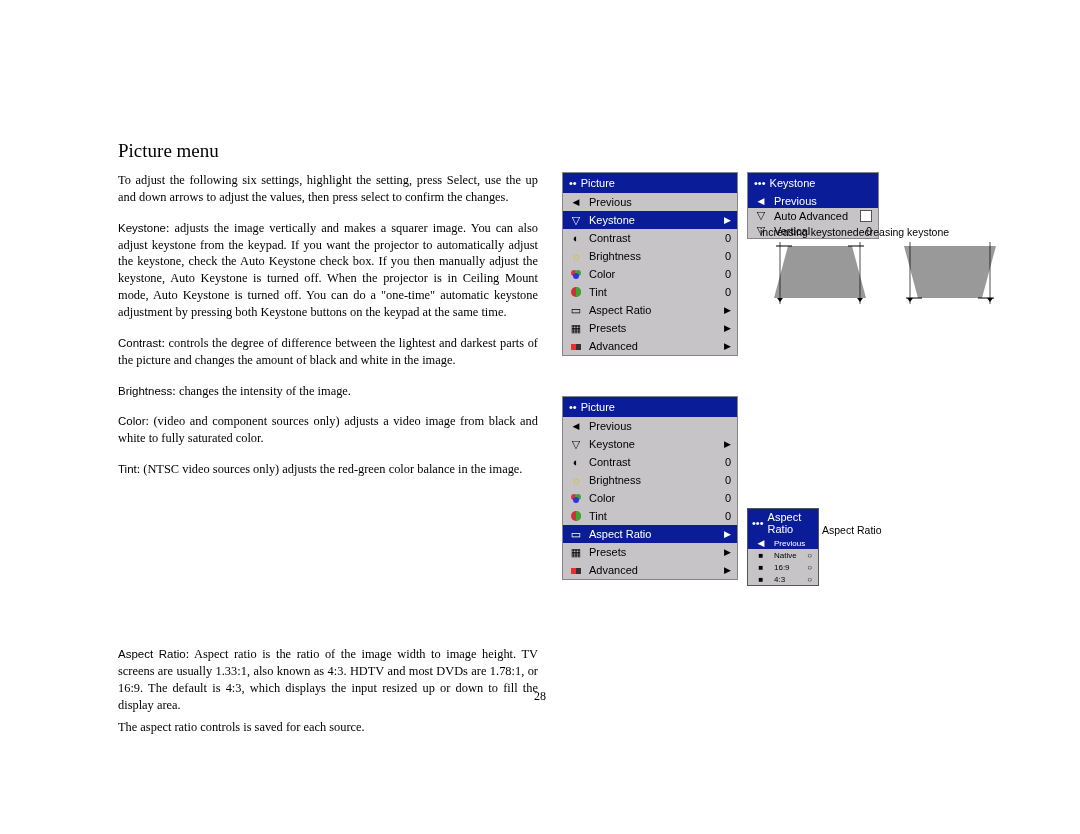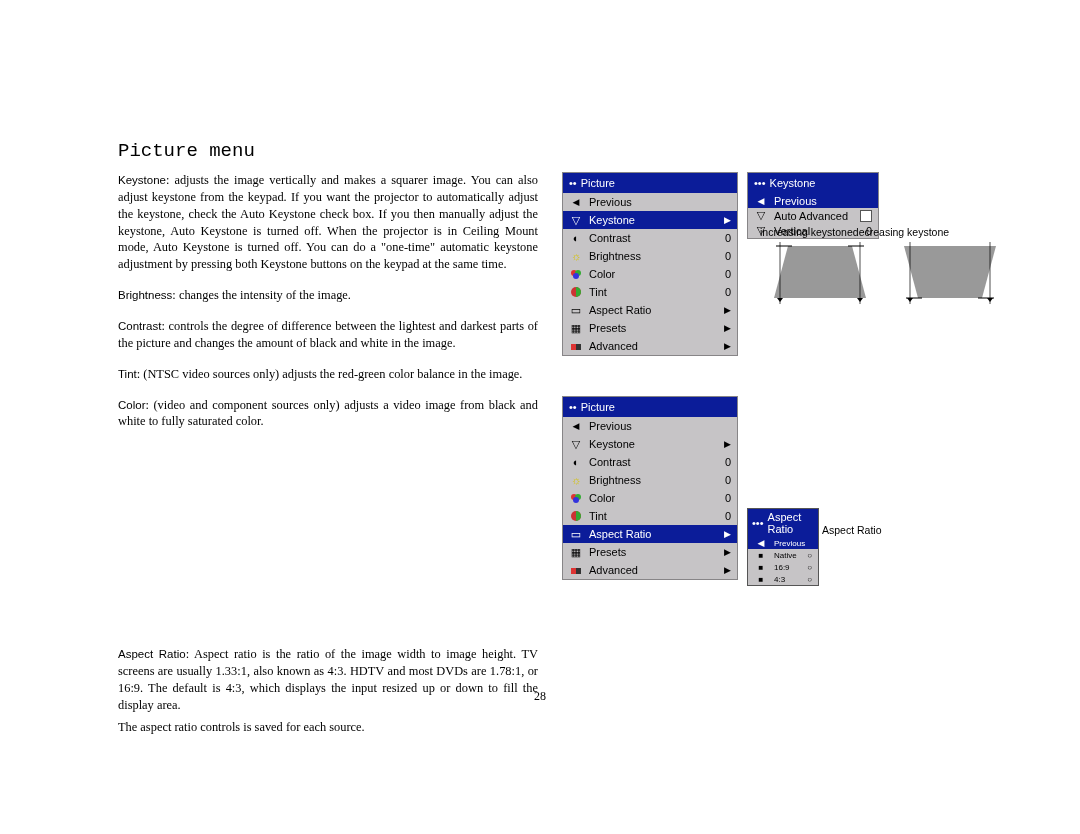--- a/index.html
+++ b/index.html
@@ -1,17 +1,17 @@
 <!DOCTYPE html>
 <html><head>
 <meta charset="utf-8">
 <style>
 body{margin:0;background:#000;font-family:Georgia,"Times New Roman",serif;color:#000}
 .page{background:#fff;width:1080px;height:834px;box-sizing:border-box;padding:140px 114px 0 118px;position:relative}
-.heading{font-size:19px;font-weight:400;margin:0 0 10px 0;font-family:Liberation Mono, monospace}
+.heading{font-size:19px;font-weight:400;margin:0 0 10px 0;font-family:Liberation Serif, serif}
 .cols{display:flex;gap:24px}
 .left{width:420px;font-size:12.4px;line-height:1.36}
 .left p{margin:0 0 14px 0;text-align:justify}
 .bold{font-family:Arial,Helvetica,sans-serif;font-size:11.5px}
 .right{flex:1;position:relative;font-family:Arial,Helvetica,sans-serif;font-size:10px}
 .menu{background:#c6c4c6;border:1px solid #878587;width:174px}
 .mhead{background:#0b1c99;color:#fff;font-size:11px;padding:4px 6px;display:flex;align-items:center;gap:4px}
 .row{display:flex;align-items:center;height:18px;padding:0 6px;background:#c6c4c6;color:#000;gap:6px;font-size:11px}
 .row.sel{background:#0b1c99;color:#fff}
 .row .ic{width:14px;text-align:center;display:inline-flex;justify-content:center;align-items:center}
@@ -28,25 +28,26 @@
 .arlabel{position:absolute;left:260px;top:128px;font-size:10.5px}
 .cb{width:10px;height:10px;background:#fff;border:1px solid #555;display:inline-block}
 </style>
 </head>
 <body>
 
 <div class="page">
   <h2 class="heading">Picture menu</h2>
   <div class="cols">
     <div class="left">
+      <p><span>To adjust the following six settings, highlight the setting, press Select, use the up and down arrows to adjust the values, then press select to confirm the changes.</span></p>
       <p><span class="bold">Keystone</span><span>: adjusts the image vertically and makes a squarer image. You can also adjust keystone from the keypad. If you want the projector to automat­ically adjust the keystone, check the Auto Keystone check box. If you then manually adjust the keystone, Auto Keystone is turned off. When the pro­jector is in Ceiling Mount mode, Auto Keystone is turned off. You can do a "one-time" automatic keystone adjustment by pressing both Keystone but­tons on the keypad at the same time.</span></p>
+      <p><span class="bold">Contrast</span><span>: controls the degree of difference between the lightest and darkest parts of the picture and changes the amount of black and white in the image.</span></p>
       <p><span class="bold">Brightness</span><span>: changes the intensity of the image.</span></p>
-      <p><span class="bold">Contrast</span><span>: controls the degree of difference between the lightest and darkest parts of the picture and changes the amount of black and white in the image.</span></p>
+      <p><span class="bold">Color</span><span>: (video and component sources only) adjusts a video image from black and white to fully saturated color.</span></p>
       <p><span class="bold">Tint</span><span>: (NTSC video sources only) adjusts the red-green color balance in the image.</span></p>
-      <p><span class="bold">Color</span><span>: (video and component sources only) adjusts a video image from black and white to fully saturated color.</span></p>
     </div>
 
     <div class="right">
 
       <div style="position:relative">
         <div class="menu">
           <div class="mhead">
               <span>••</span>
               <span>Picture</span>
             </div>

